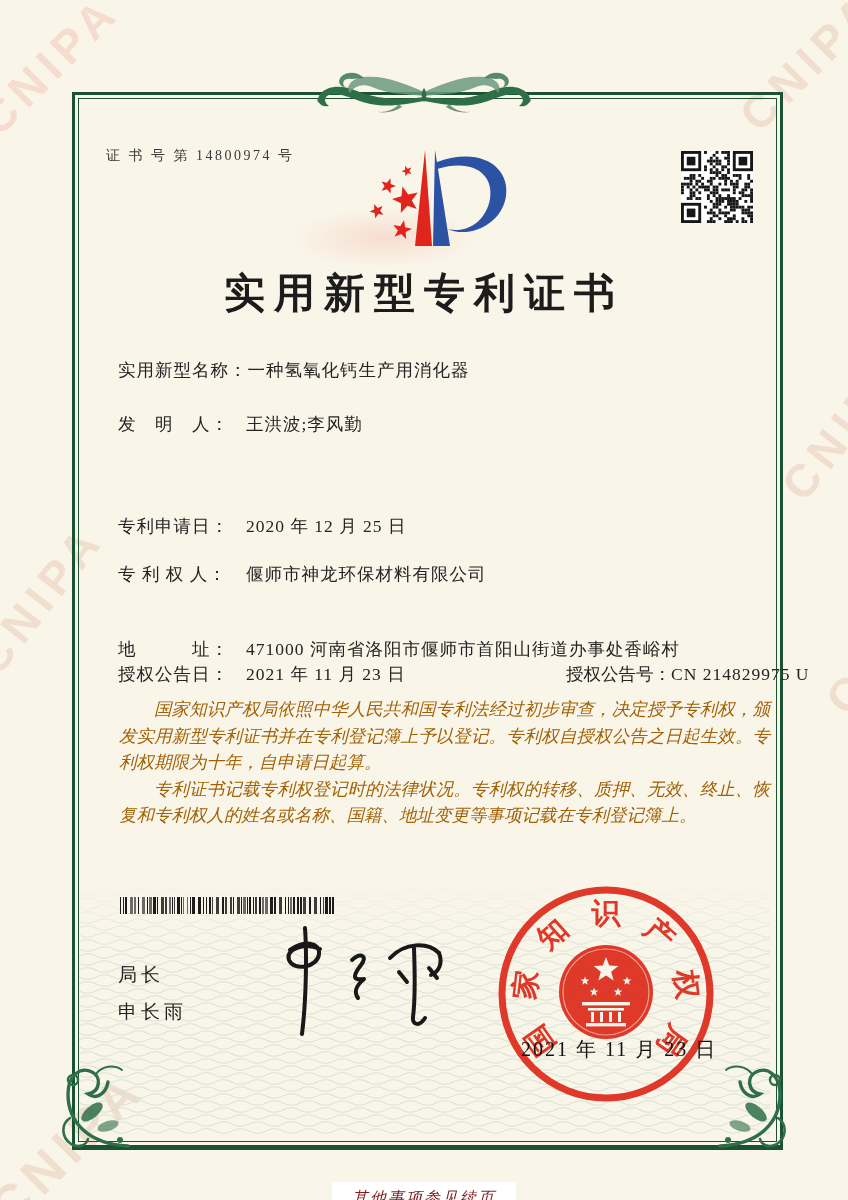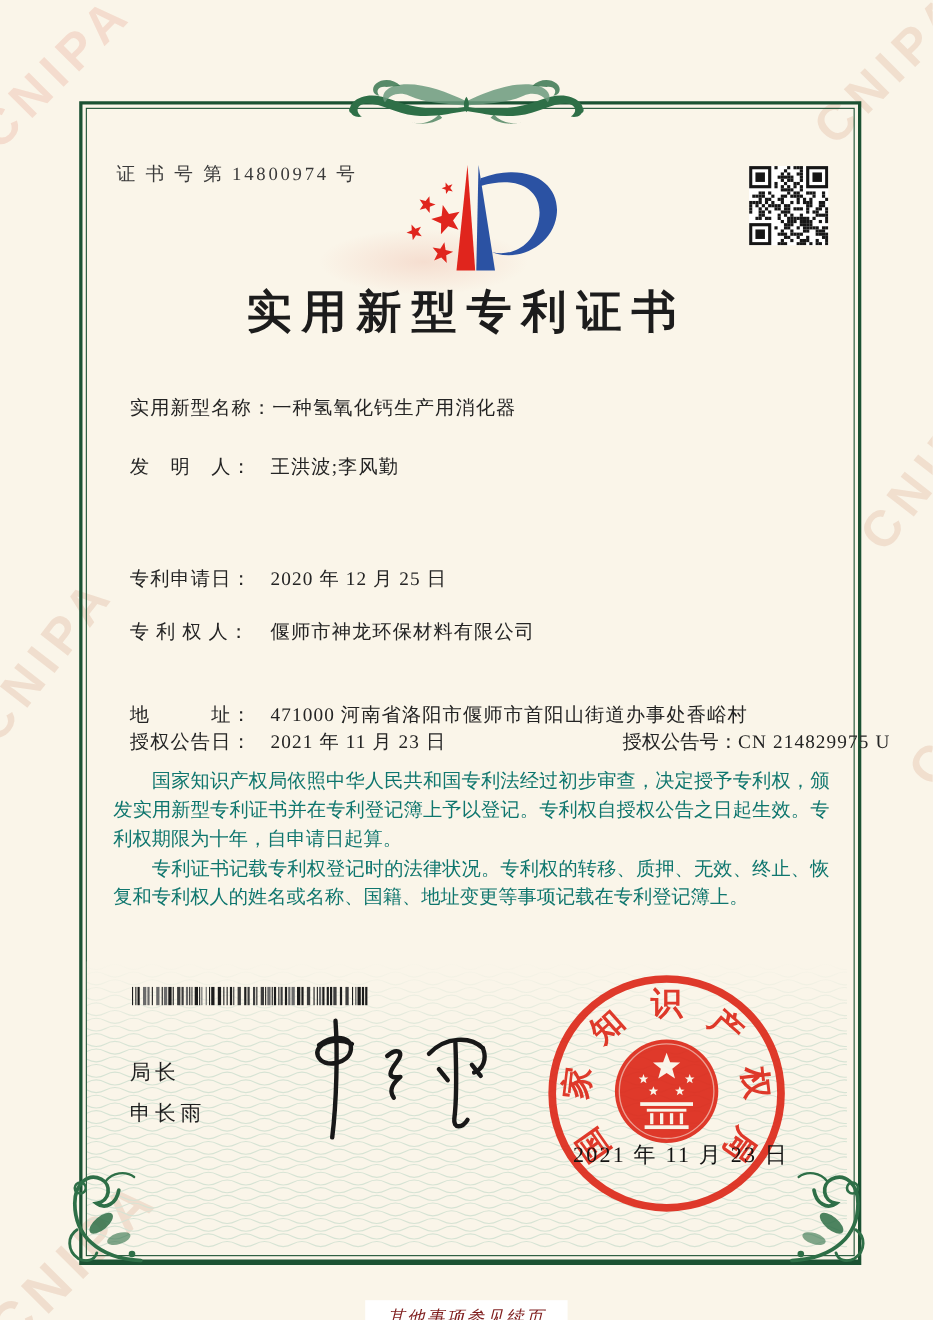--- a/index.html
+++ b/index.html
@@ -6,31 +6,31 @@
   .page{position:relative;width:848px;height:1200px;background:#faf5e9;overflow:hidden;
         font-family:"Liberation Serif","DejaVu Serif",serif;color:#2e2e2e;}
   .wm{position:absolute;font-family:"Liberation Sans","DejaVu Sans",sans-serif;
       font-weight:bold;font-size:46px;letter-spacing:7px;color:#e9cdb9;opacity:.55;
       white-space:nowrap;pointer-events:none;}
   .blob{position:absolute;border-radius:50%;
         background:radial-gradient(closest-side,rgba(228,130,108,.20),rgba(228,130,108,0));}
   .frame-outer{position:absolute;left:72px;top:92px;width:705px;height:1050px;
         border:3px solid #1b5233;border-bottom-width:5px;}
   .frame-inner{position:absolute;left:3px;top:3px;right:3px;bottom:3px;border:1px solid #1b5233;}
-  .certno{position:absolute;left:106px;top:147px;font-size:17px;letter-spacing:2.5px;color:#3a3a3a;}
+  .certno{position:absolute;left:106px;top:147px;font-size:14px;letter-spacing:2.5px;color:#3a3a3a;}
   .qr{position:absolute;left:681px;top:151px;width:72px;height:72px;}
   .logo{position:absolute;left:336px;top:140px;width:184px;height:114px;}
-  .title{position:absolute;left:0;top:256px;width:848px;text-align:center;
+  .title{position:absolute;left:0;top:266px;width:848px;text-align:center;
          font-size:41px;font-weight:bold;letter-spacing:9px;color:#1c1c1c;}
   .frow{position:absolute;left:118px;font-size:17.5px;color:#242424;white-space:nowrap;}
   .flabel{display:inline-block;min-width:128px;letter-spacing:1px;}
   .fvalue{letter-spacing:1px;}
   .grant-no{position:absolute;left:448px;top:0;}
-  .bodytext{position:absolute;left:103px;top:696px;width:651px;font-size:17.5px;
-            line-height:26.5px;color:#0f766e;text-align:justify;}
+  .bodytext{position:absolute;left:119px;top:696px;width:651px;font-size:17.5px;
+            line-height:26.5px;font-style:italic;color:#a16207;text-align:justify;}
   .bodytext p{margin:0;text-indent:2em;}
   .waves{position:absolute;left:79px;top:874px;width:691px;height:264px;overflow:hidden;}
   .wavefade{position:absolute;left:79px;top:874px;width:691px;height:80px;
             background:linear-gradient(#faf5e9,rgba(250,245,233,0));}
   .barcode{position:absolute;left:120px;top:897px;width:216px;height:17px;}
   .officer{position:absolute;left:118px;font-family:"Liberation Sans","DejaVu Sans",sans-serif;
            font-size:19px;letter-spacing:4px;color:#1f1f1f;}
   .sig{position:absolute;left:232px;top:922px;width:215px;height:118px;}
   .seal{position:absolute;left:494px;top:882px;width:224px;height:224px;opacity:.93;}
   .sealdate{position:absolute;left:521px;top:1036px;font-size:20px;letter-spacing:2px;

